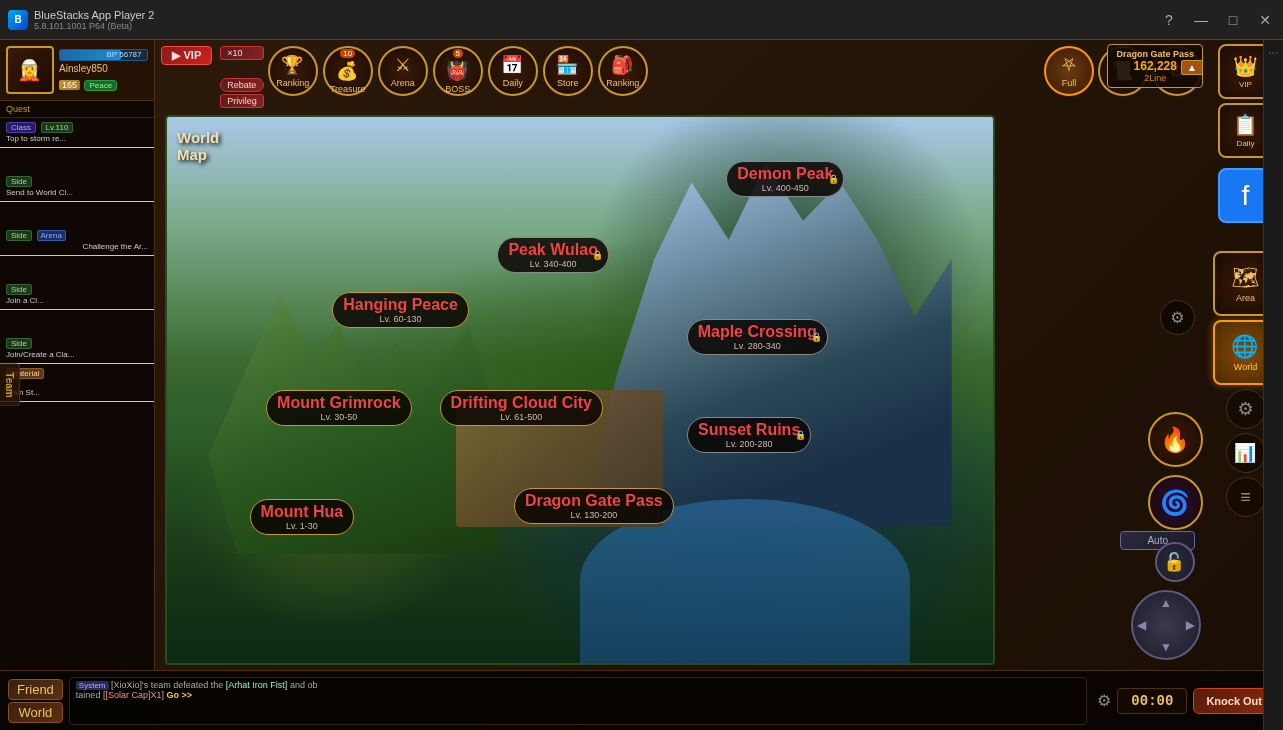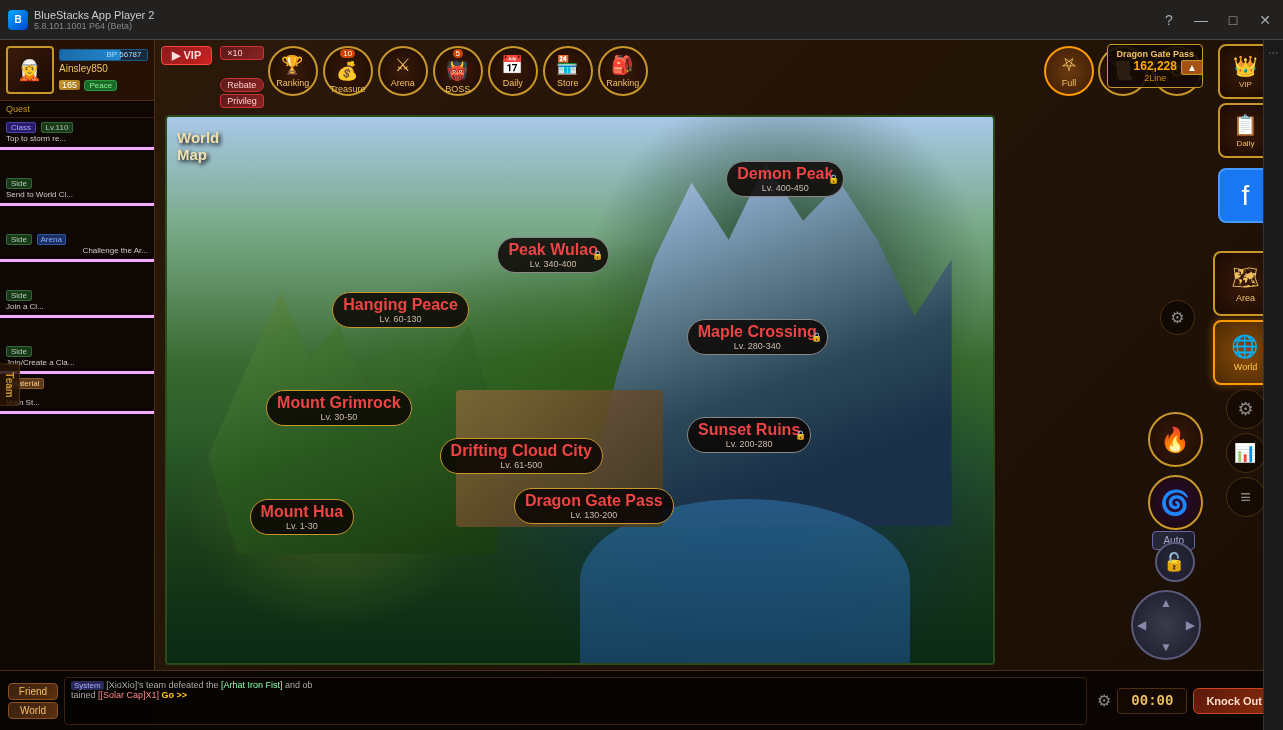--- a/index.html
+++ b/index.html
@@ -117,21 +117,21 @@
     .peace-badge {
       background: #1a6a2a;
       border: 1px solid #2a9a3a;
       border-radius: 3px;
       padding: 0 4px;
       font-size: 8px; color: #88ee88;
       margin-top: 2px; display: inline-block;
     }
     .quest-item {
       padding: 4px 6px;
-      border-bottom: 3px solid #f0abfc;
+      border-bottom: 1px solid #f0abfc;
       font-size: 9px; color: #ccaa66;
     }
     .quest-badge {
       display: inline-block;
       border-radius: 2px;
       padding: 0 4px;
       font-size: 8px;
       margin-right: 2px;
     }
     .badge-class { background: #2a1a6a; color: #aaaaff; border: 1px solid #4444aa; }
@@ -288,21 +288,21 @@
     }
     .location-pin.locked { border-color: #888; }
     .location-pin.unlocked { border-color: #c8972a; }
 
     
     .pin-demon-peak { top: 8%; right: 18%; }
     .pin-peak-wulao { top: 22%; left: 40%; }
     .pin-hanging-temple { top: 32%; left: 20%; }
     .pin-maple-crossing { top: 37%; right: 20%; }
     .pin-mount-grimrock { top: 50%; left: 12%; }
-    .pin-drifting-cloud { top: 50%; left: 33%; margin-top: 48px; }
+    .pin-drifting-cloud { top: 50%; left: 33%; }
     .pin-sunset-ruins { top: 55%; right: 22%; }
     .pin-mount-hua { top: 70%; left: 10%; }
     .pin-dragon-gate { top: 68%; left: 42%; }
 
     
     .bottom-bar {
       position: absolute;
       bottom: 0; left: 0; right: 0;
       height: 60px;
       background: rgba(10,5,2,0.95);
@@ -316,21 +316,21 @@
     .friend-world-btns {
       display: flex;
       flex-direction: column;
       gap: 2px;
     }
     .fw-btn {
       background: linear-gradient(135deg, #3a2010, #5a3010);
       border: 1px solid #8a5020;
       border-radius: 4px;
       color: #f0c060;
-      font-size: 10px;
+      font-size: 13px;
       padding: 2px 8px;
       cursor: pointer;
       text-align: center;
       min-width: 50px;
     }
     .chat-area {
       flex: 1;
       background: rgba(5,2,0,0.8);
       border: 1px solid #3a2010;
       border-radius: 4px;
@@ -597,21 +597,21 @@
 <div style="position:absolute; right:0; top:40px; width:20px; height:690px; background:#1a1a1a; border-left:1px solid #333; display:flex; flex-direction:column; align-items:center; padding-top:8px; gap:10px; z-index:200;">
   <div style="color:#888; font-size:10px; cursor:pointer; writing-mode:vertical-rl;">⋮</div>
 </div>
 
 <div style="position:absolute; right:80px; bottom:200px; display:flex; flex-direction:column; gap:8px; z-index:100;">
   <div style="width:55px; height:55px; border-radius:50%; border:2px solid #c8972a; background:radial-gradient(circle,#3a1a0a,#1a0a02); display:flex; align-items:center; justify-content:center; font-size:24px; cursor:pointer;">🔥</div>
   <div style="width:55px; height:55px; border-radius:50%; border:2px solid #c8972a; background:radial-gradient(circle,#2a0a3a,#1a0a02); display:flex; align-items:center; justify-content:center; font-size:24px; cursor:pointer;">🌀</div>
 </div>
 
 <div style="position:absolute; right:88px; bottom:180px; z-index:100;">
-  <div style="background:linear-gradient(135deg,#2a2a3a,#1a1a2a); border:1px solid #6666aa; border-radius:4px; color:#aaaacc; font-size:10px; padding:3px 10px; cursor:pointer;">Auto</div>
+  <div style="background:linear-gradient(135deg,#2a2a3a,#1a1a2a); border:1px solid #6666aa; border-radius:4px; color:#aaaacc; font-size:10px; padding:3px 26px; cursor:pointer;">Auto</div>
 </div>
 
 <div style="position:absolute; right:82px; bottom:70px; width:70px; height:70px; background:radial-gradient(circle,#3a3a4a,#1a1a2a); border:2px solid #5a5a7a; border-radius:50%; z-index:100; cursor:pointer;">
   <div style="position:absolute; top:4px; left:50%; transform:translateX(-50%); color:#8888aa; font-size:12px;">▲</div>
   <div style="position:absolute; bottom:4px; left:50%; transform:translateX(-50%); color:#8888aa; font-size:12px;">▼</div>
   <div style="position:absolute; left:4px; top:50%; transform:translateY(-50%); color:#8888aa; font-size:12px;">◀</div>
   <div style="position:absolute; right:4px; top:50%; transform:translateY(-50%); color:#8888aa; font-size:12px;">▶</div>
 </div>
 
 <div style="position:absolute; right:88px; bottom:148px; width:40px; height:40px; background:radial-gradient(circle,#2a2a3a,#1a1a2a); border:2px solid #5a5a7a; border-radius:50%; display:flex; align-items:center; justify-content:center; font-size:18px; color:#8888aa; z-index:100; cursor:pointer;">🔓</div>

